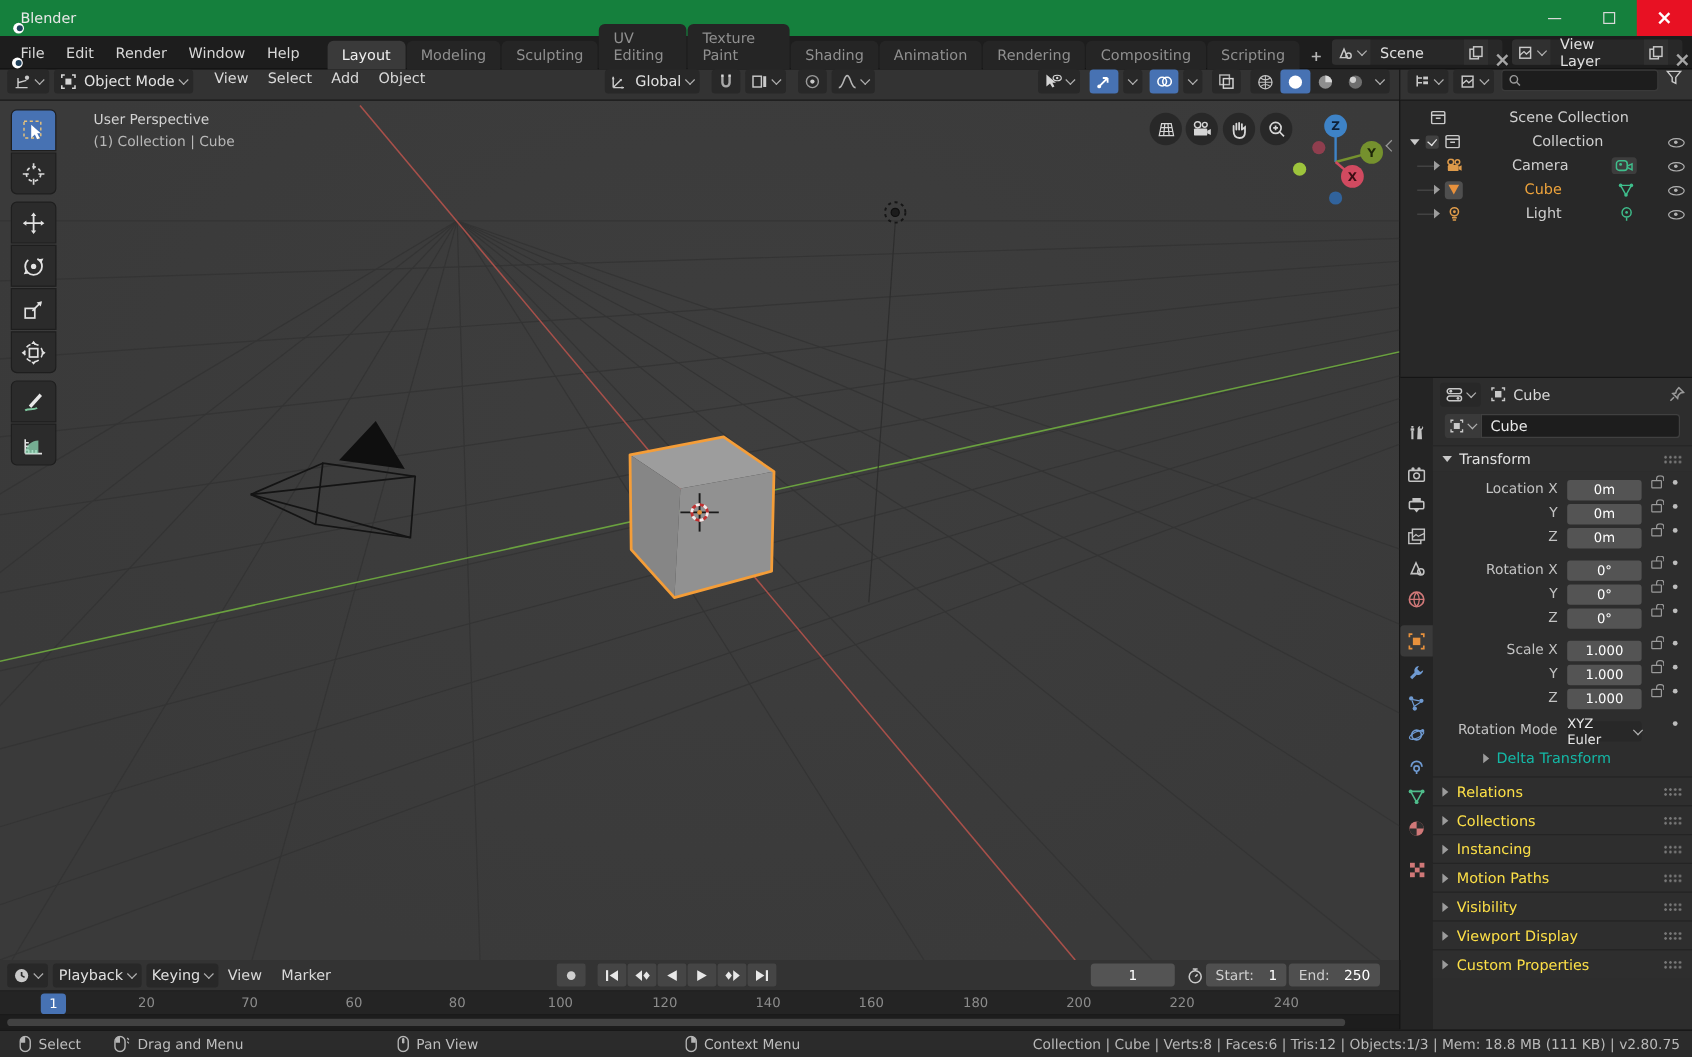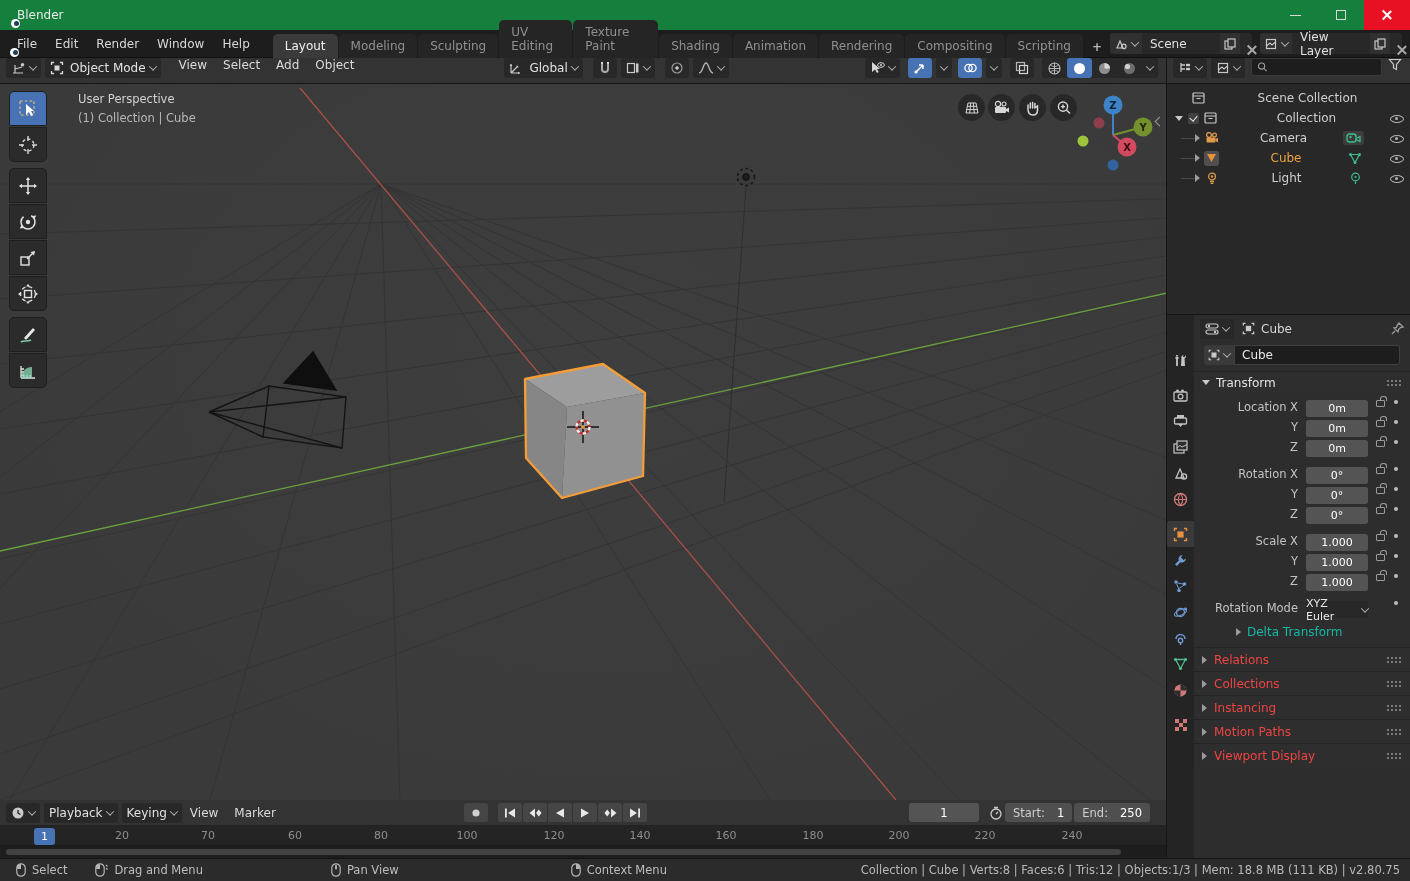--- a/index.html
+++ b/index.html
@@ -101,21 +101,21 @@
   .trow .tlabel { width:112px; text-align:right; padding-right:8px; color:#c3c3c3; font-size:11.5px; }
   .tfield { width:62px; height:17px; background:#545454; border-radius:2.5px; color:#fff; font-size:11px; display:flex; align-items:center; justify-content:center; }
   .tdrop { width:62px; height:17px; background:#282828; border-radius:2.5px; color:#e8e8e8; font-size:11px; display:flex; align-items:center; justify-content:center; }
   .lock { position:relative; width:9px; height:7px; border:1.2px solid #9a9a9a; border-radius:1px; margin-left:8px; flex:none; }
   .lock::before { content:""; position:absolute; left:3px; top:-5px; width:5px; height:4px; border:1.2px solid #9a9a9a; border-bottom:none; border-radius:3px 3px 0 0; }
   .adot { width:4px; height:4px; border-radius:50%; background:#bdbdbd; margin-left:9px; flex:none; }
   .gap8 { margin-top:8px; }
   .subpanel-row { display:flex; align-items:center; height:22px; padding-left:36px; color:#14b8a6; }
   .subpanel-row span { margin-left:6px; }
   .sect { height:24px; display:flex; align-items:center; padding:0 8px; background:#2e2e2e; border-top:1px solid #242424; }
-  .sect .slabel { margin-left:7px; color:#ef4444; flex:1; }
+  .sect .slabel { margin-left:7px; color:#fde047; flex:1; }
 
   
   #timeline { left:0; top:800px; width:1167px; height:58px; border-right:1px solid #151515; }
   #tl-header { height:26px; background:#333; display:flex; align-items:center; border-bottom:1px solid #222; }
   #tl-ruler { height:20px; background:#242424; position:relative; border-bottom:1px solid #1a1a1a; }
   #tl-scroll { height:11px; background:#1d1d1d; position:relative; }
   #tl-scroll .bar { position:absolute; left:6px; top:2.5px; width:1115px; height:6px; border-radius:3px; background:#424242; }
   .tick { position:absolute; top:3px; width:24px; text-align:center; color:#8d8d8d; font-size:11px; }
   .cf-badge { position:absolute; left:34px; top:1.5px; width:21px; height:17px; background:#4772b3; border-radius:3px; color:#fff; font-size:11px; display:flex; align-items:center; justify-content:center; }
   .pb-btn { width:24px; height:19px; background:#454545; border-radius:2px; display:flex; align-items:center; justify-content:center; margin-right:1px; }
@@ -846,21 +846,31 @@
         <span class="slabel">Instancing</span>
         <span class="dragdots"></span>
       </div>
     <div class="sect">
         <span class="tri-r"></span>
         <span class="slabel">Motion Paths</span>
         <span class="dragdots"></span>
       </div>
     <div class="sect">
         <span class="tri-r"></span>
+        <span class="slabel">Visibility</span>
+        <span class="dragdots"></span>
+      </div>
+    <div class="sect">
+        <span class="tri-r"></span>
         <span class="slabel">Viewport Display</span>
+        <span class="dragdots"></span>
+      </div>
+    <div class="sect">
+        <span class="tri-r"></span>
+        <span class="slabel">Custom Properties</span>
         <span class="dragdots"></span>
       </div>
   </div>
 </div>
 
 <div id="timeline" class="abs">
   <div id="tl-header">
     <span class="hbtn" style="margin-left:6px">
       <svg width="14" height="14" viewBox="0 0 14 14">
           <circle cx="7" cy="7" r="5.5" fill="#c9c9c9"></circle>

